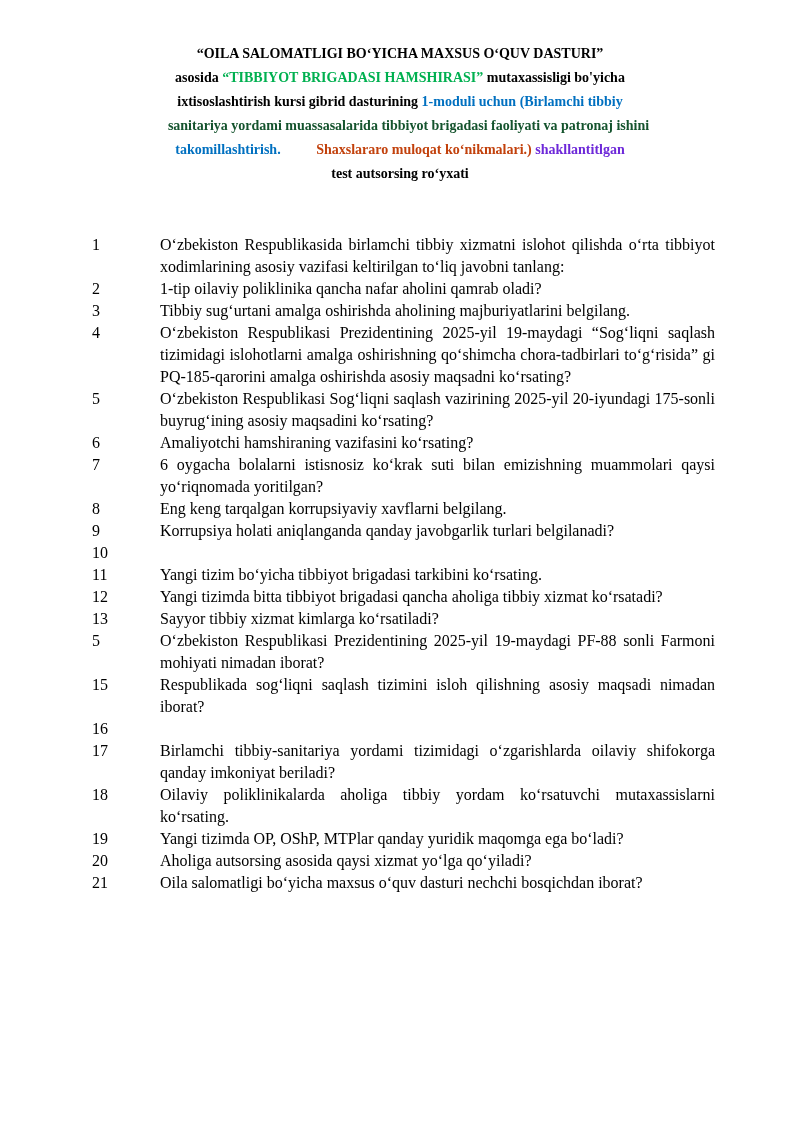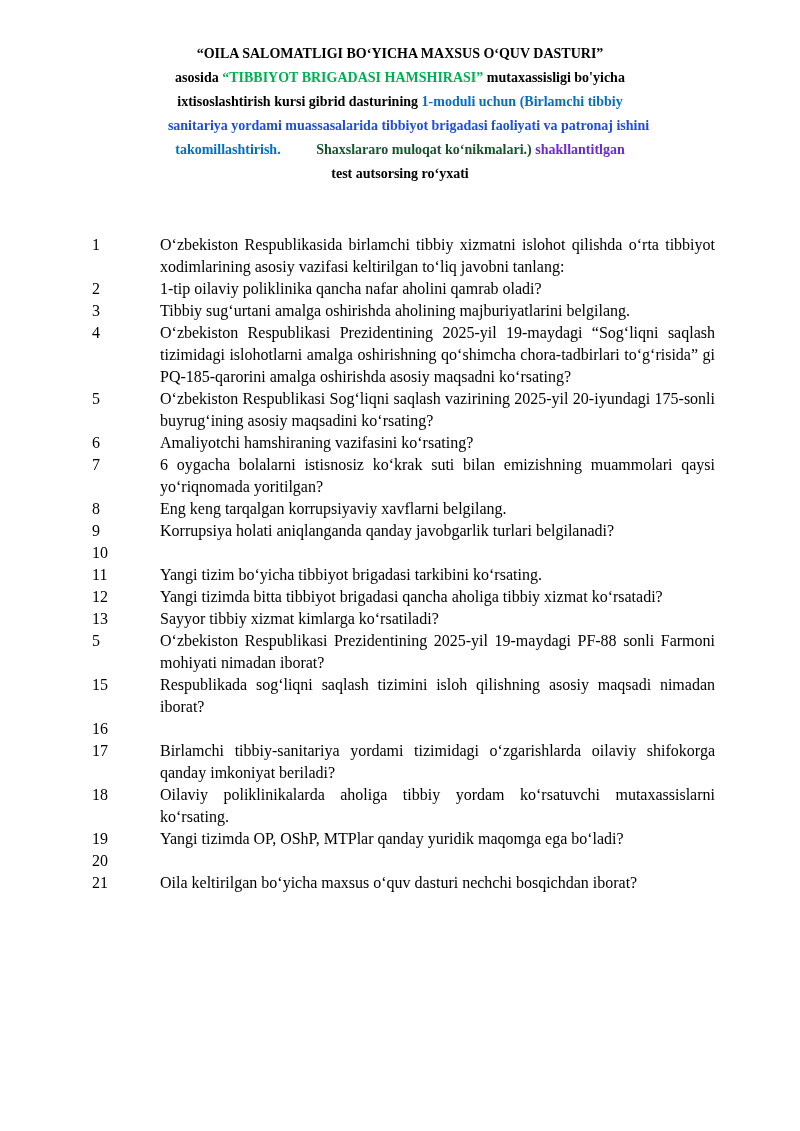--- a/index.html
+++ b/index.html
@@ -47,22 +47,22 @@
   }
 </style>
 </head>
 <body>
 
 <div class="page">
   <div class="doc-title">
       <div class="title-line"><span style="color: rgb(0, 0, 0);">“OILA SALOMATLIGI BO‘YICHA MAXSUS O‘QUV DASTURI”</span></div>
       <div class="title-line"><span style="color: rgb(0, 0, 0);">asosida </span><span style="color: rgb(0, 176, 80);">“TIBBIYOT BRIGADASI HAMSHIRASI”</span><span style="color: rgb(0, 0, 0);"> mutaxassisligi bo'yicha</span></div>
       <div class="title-line"><span style="color: rgb(0, 0, 0);">ixtisoslashtirish kursi gibrid dasturining </span><span style="color: rgb(0, 112, 192);">1-moduli uchun (Birlamchi tibbiy</span></div>
-      <div class="title-line"><span style="color: #1d4ed8; margin-left: 17px;">sanitariya yordami muassasalarida tibbiyot brigadasi faoliyati va patronaj ishini</span></div>
-      <div class="title-line"><span style="color: rgb(0, 112, 192);">takomillashtirish. </span><span style="color: #14532d; margin-left: 32px;">Shaxslararo muloqat ko‘nikmalari.)</span><span style="color: #6d28d9; margin-top: 44px;"> shakllantitlgan</span></div>
+      <div class="title-line"><span style="color: #14532d; margin-left: 17px;">sanitariya yordami muassasalarida tibbiyot brigadasi faoliyati va patronaj ishini</span></div>
+      <div class="title-line"><span style="color: rgb(0, 112, 192);">takomillashtirish. </span><span style="color: #c2410c; margin-left: 32px;">Shaxslararo muloqat ko‘nikmalari.)</span><span style="color: #6d28d9; margin-top: 44px;"> shakllantitlgan</span></div>
       <div class="title-line"><span style="color: rgb(0, 0, 0);">test autsorsing ro‘yxati</span></div>
     </div>
   <div class="question-list">
       <div class="q-row">
         <div class="q-num">1</div>
         <div class="q-text">O‘zbekiston Respublikasida birlamchi tibbiy xizmatni islohot qilishda o‘rta tibbiyot xodimlarining asosiy vazifasi keltirilgan to‘liq javobni tanlang:</div>
       </div>
       <div class="q-row">
         <div class="q-num">2</div>
         <div class="q-text">1-tip oilaviy poliklinika qancha nafar aholini qamrab oladi?</div>
@@ -128,19 +128,20 @@
       <div class="q-row">
         <div class="q-num">18</div>
         <div class="q-text">Oilaviy poliklinikalarda aholiga tibbiy yordam ko‘rsatuvchi mutaxassislarni ko‘rsating.</div>
       </div>
       <div class="q-row">
         <div class="q-num">19</div>
         <div class="q-text">Yangi tizimda OP, OShP, MTPlar qanday yuridik maqomga ega bo‘ladi?</div>
       </div>
       <div class="q-row">
         <div class="q-num">20</div>
+        <div class="q-text">Aholiga autsorsing asosida qaysi xizmat yo‘lga qo‘yiladi?</div>
       </div>
       <div class="q-row">
         <div class="q-num">21</div>
-        <div class="q-text">Oila keltirilgan bo‘yicha maxsus o‘quv dasturi nechchi bosqichdan iborat?</div>
+        <div class="q-text">Oila salomatligi bo‘yicha maxsus o‘quv dasturi nechchi bosqichdan iborat?</div>
       </div>
     </div>
 </div>
 
 </body></html>

